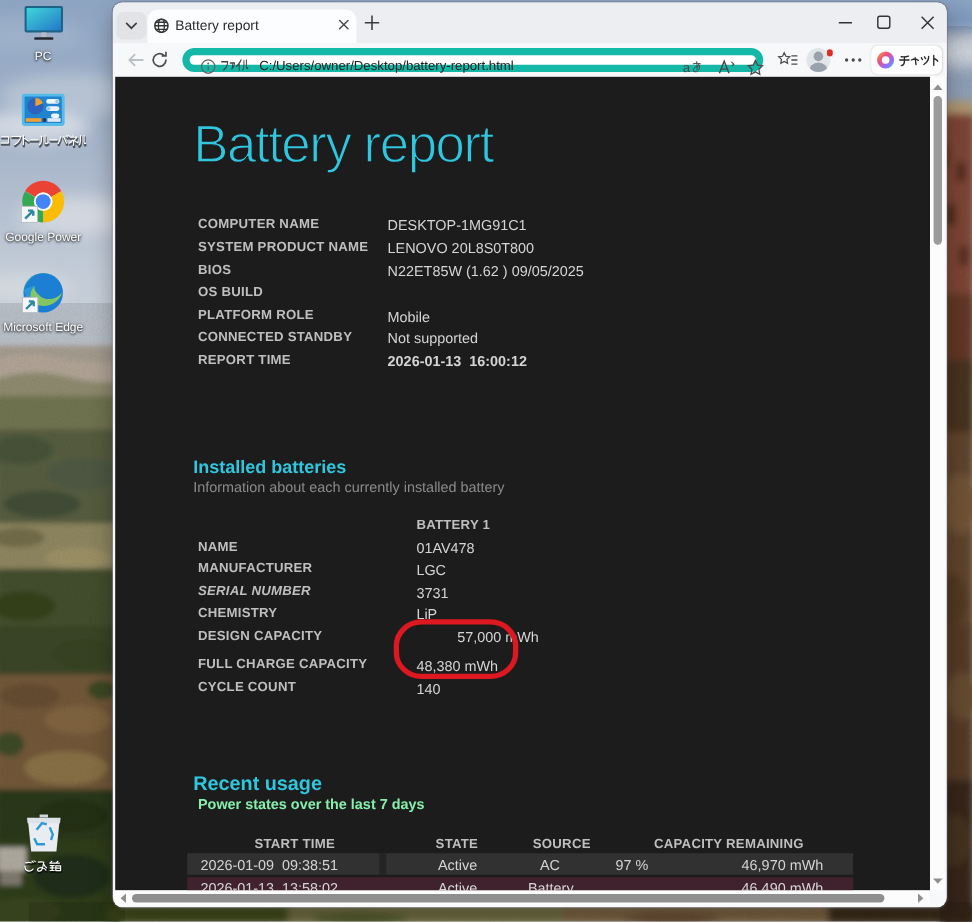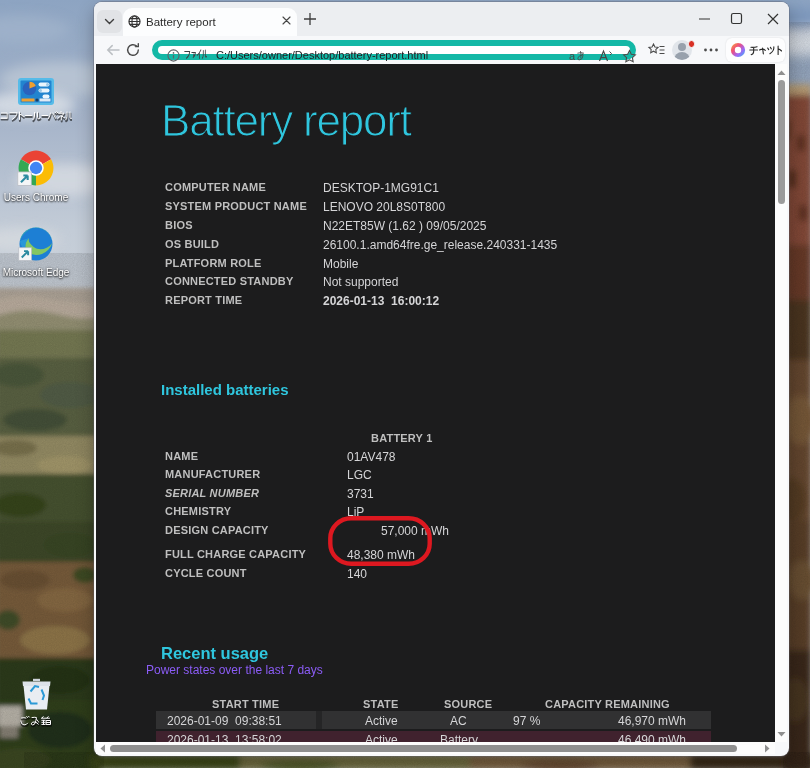--- a/index.html
+++ b/index.html
@@ -124,20 +124,35 @@
       <rect x="784" y="520" width="28" height="140" fill="#5d432c"></rect>
       <ellipse cx="802" cy="580" rx="14" ry="20" fill="#6e5235"></ellipse>
       <rect x="784" y="650" width="28" height="120" fill="#3e2c1d"></rect>
       <ellipse cx="795" cy="700" rx="14" ry="22" fill="#4c3722"></ellipse>
     </g>
   <rect x="0" y="300" width="94" height="468" filter="url(#noise)" opacity=".17"></rect>
     <rect x="786" y="90" width="24" height="678" filter="url(#noise)" opacity=".17"></rect>
     <rect x="94" y="754" width="692" height="14" filter="url(#noise)" opacity=".18"></rect>
   </svg>
 
+  <div class="icon" style="left:2px;top:5px;width:68px;">
+    <svg width="33" height="29" viewBox="0 0 33 29">
+      <defs>
+          <linearGradient id="pcg" x1="0" y1="0" x2="1" y2="1">
+            <stop offset="0" stop-color="#3fd6d9"></stop>
+            <stop offset="1" stop-color="#2478c8"></stop>
+          </linearGradient>
+        </defs>
+      <rect x="0.5" y="0" width="32" height="22" rx="1.5" fill="#1b6387"></rect>
+      <rect x="2.2" y="1.7" width="28.6" height="18.6" fill="url(#pcg)"></rect>
+      <rect x="14.5" y="22" width="4" height="4.5" fill="#b9bcc2"></rect>
+      <rect x="8.5" y="26" width="16" height="2.2" rx="1" fill="#23272d"></rect>
+    </svg>
+    <div style="margin-top:5px">PC</div>
+  </div>
 
   <div class="icon" style="left:0px;top:78px;width:72px;">
     <svg width="36" height="27" viewBox="0 0 36 27">
       <rect width="36" height="27" rx="3" fill="#56bbe8"></rect>
       <rect x="2.5" y="2.5" width="31" height="22" rx="1" fill="#2284cf"></rect>
       <circle cx="11.5" cy="10.5" r="6.8" fill="#2a62bd"></circle>
       <path d="M11.5 10.5 L11.5 3.7 A6.8 6.8 0 0 1 17.8 8 Z" fill="#f0a030"></path>
       <rect x="20.5" y="4.5" width="11" height="4" rx="2" fill="#eaf5fd"></rect>
       <circle cx="29.5" cy="6.5" r="1.5" fill="#9cc8e8"></circle>
       <rect x="20.5" y="10.5" width="11" height="4" rx="2" fill="#eaf5fd"></rect>
@@ -177,21 +192,21 @@
     <svg width="38" height="38" viewBox="0 0 48 48">
       <circle cx="24" cy="24" r="21" fill="#fff"></circle>
       <path d="M24 24 L4.95 13 A22 22 0 0 1 43.05 13 Z" fill="#ea4335"></path>
       <path d="M24 24 L43.05 13 A22 22 0 0 1 24 46 Z" fill="#fbbc05"></path>
       <path d="M24 24 L24 46 A22 22 0 0 1 4.95 13 Z" fill="#34a853"></path>
       <circle cx="24" cy="24" r="9.8" fill="#fff"></circle>
       <circle cx="24" cy="24" r="7.8" fill="#4285f4"></circle>
       <rect x="1" y="29" width="17" height="17" fill="#f5f6f7" stroke="#b9bdc4"></rect>
       <path d="M5 42 L13.5 33.5 M13.5 33.5 h-5.5 M13.5 33.5 v5.5" stroke="#2b8aa0" stroke-width="2.6" fill="none"></path>
     </svg>
-    <div style="margin-top:3px">Users Chrome</div>
+    <div style="margin-top:3px">Google Power</div>
   </div>
 
   <div class="icon" style="left:2px;top:226px;width:68px;white-space:nowrap;">
     <svg width="36" height="36" viewBox="0 0 48 48">
       <circle cx="24" cy="24" r="22" fill="#1d7fd4"></circle>
       <path d="M46 22 A22 22 0 0 0 2.5 20 C7 8 16 2 25 2 A22 22 0 0 1 46 22 Z" fill="#3dbfa0"></path>
       <path d="M15 16 c-6 5 -7 13 -2.5 19 a22 22 0 0 0 33 -12 c-7 9 -18 10 -24.5 5 c-5.5-4.5 -8-8 -6-12 z" fill="#83c662"></path>
       <path d="M2.5 20 a22 22 0 0 0 10 15 c-4.5-6 -3.5-14 2.5-19 z" fill="#2a9dd9" opacity=".8"></path>
       <rect x="1" y="29" width="17" height="17" fill="#f5f6f7" stroke="#b9bdc4"></rect>
       <path d="M5 42 L13.5 33.5 M13.5 33.5 h-5.5 M13.5 33.5 v5.5" stroke="#2b8aa0" stroke-width="2.6" fill="none"></path>
@@ -328,52 +343,52 @@
     <div id="content">
       <div class="abs cy" style="left:65px;top:35px;font-size:44px;letter-spacing:-1.2px;-webkit-text-stroke:1.1px #1c1c1d;">Battery report</div>
 
       <div class="abs lbl" style="left:69px;top:118px;">COMPUTER NAME</div>
       <div class="abs" style="left:227px;top:118px;">DESKTOP-1MG91C1</div>
       <div class="abs lbl" style="left:69px;top:137px;">SYSTEM PRODUCT NAME</div>
       <div class="abs" style="left:227px;top:137px;">LENOVO 20L8S0T800</div>
       <div class="abs lbl" style="left:69px;top:156px;">BIOS</div>
       <div class="abs" style="left:227px;top:156px;">N22ET85W (1.62 ) 09/05/2025</div>
       <div class="abs lbl" style="left:69px;top:175px;">OS BUILD</div>
-      <div class="abs" style="left:227px;top:175px;">26100.1.amd64fre.ge_release.240331-1435</div>
       <div class="abs lbl" style="left:69px;top:194px;">PLATFORM ROLE</div>
       <div class="abs" style="left:227px;top:194px;">Mobile</div>
       <div class="abs lbl" style="left:69px;top:212px;">CONNECTED STANDBY</div>
       <div class="abs" style="left:227px;top:212px;">Not supported</div>
       <div class="abs lbl" style="left:69px;top:231px;">REPORT TIME</div>
       <div class="abs" style="left:227px;top:231px;font-weight:bold;">2026-01-13&nbsp; 16:00:12</div>
 
       <div class="abs cy" style="left:65px;top:318px;font-size:15px;font-weight:bold;">Installed batteries</div>
-
-      <div class="abs lbl" style="left:251px;top:369px;margin-left:24px;">BATTERY 1</div>
+      <div class="abs" style="left:65px;top:336px;color:#8b8b8b;font-size:12px;">Information about each currently installed battery</div>
+
+      <div class="abs lbl" style="left:251px;top:369px;">BATTERY 1</div>
       <div class="abs lbl" style="left:69px;top:387px;">NAME</div>
       <div class="abs" style="left:251px;top:387px;">01AV478</div>
       <div class="abs lbl" style="left:69px;top:405px;">MANUFACTURER</div>
       <div class="abs" style="left:251px;top:405px;">LGC</div>
       <div class="abs lbl" style="left:69px;top:424px;font-style:italic;">SERIAL NUMBER</div>
       <div class="abs" style="left:251px;top:424px;">3731</div>
       <div class="abs lbl" style="left:69px;top:442px;">CHEMISTRY</div>
       <div class="abs" style="left:251px;top:442px;">LiP</div>
       <div class="abs lbl" style="left:69px;top:461px;">DESIGN CAPACITY</div>
       <div class="abs" style="left:251px;top:461px;padding-left:34px;">57,000 mWh</div>
       <div class="abs lbl" style="left:69px;top:485px;">FULL CHARGE CAPACITY</div>
       <div class="abs" style="left:251px;top:485px;">48,380 mWh</div>
       <div class="abs lbl" style="left:69px;top:504px;">CYCLE COUNT</div>
       <div class="abs" style="left:251px;top:504px;">140</div>
 
       <svg class="abs" style="left:230px;top:450px;" width="108" height="54" viewBox="0 0 108 54">
         <rect x="4.3" y="4.3" width="99.4" height="45.4" rx="21" ry="20" fill="none" stroke="#dd1820" stroke-width="4.4"></rect>
       </svg>
 
       <div class="abs cy" style="left:65px;top:581px;font-size:16.5px;font-weight:bold;">Recent usage</div>
-      <div class="abs" style="left:50px;top:600px;color:#8b5cf6;font-size:12px;">Power states over the last 7 days</div>
+      <div class="abs" style="left:69px;top:600px;color:#86efac;font-size:12px;font-weight:bold;">Power states over the last 7 days</div>
 
       <div class="abs lbl" style="left:116px;top:635px;">START TIME</div>
       <div class="abs lbl" style="left:267px;top:635px;">STATE</div>
       <div class="abs lbl" style="left:348px;top:635px;">SOURCE</div>
       <div class="abs lbl" style="left:449px;top:635px;">CAPACITY REMAINING</div>
 
       <div class="abs" style="left:60px;top:647px;width:555px;height:18px;background:#313132;"></div>
       <div class="abs" style="left:220px;top:647px;width:6px;height:18px;background:#1c1c1d;opacity:.55;"></div>
       <div class="abs" style="left:71px;top:651px;">2026-01-09&nbsp; 09:38:51</div>
       <div class="abs" style="left:269px;top:651px;">Active</div>

